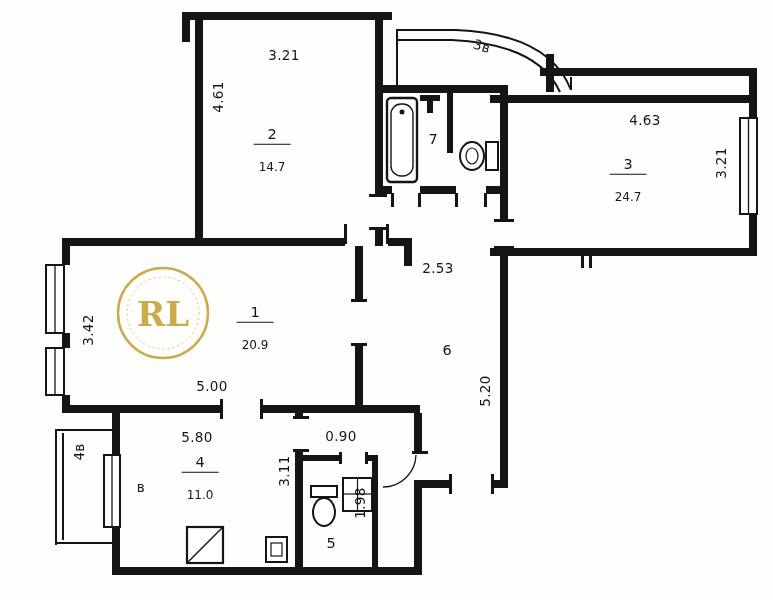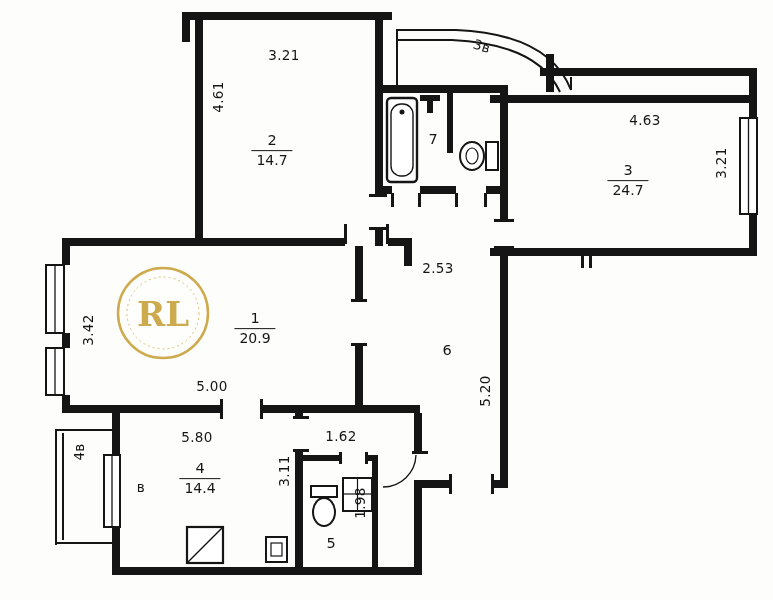--- a/index.html
+++ b/index.html
@@ -12,21 +12,21 @@
     position:absolute;transform:translate(-50%,-50%);
     font-size:13.5px;letter-spacing:.3px;white-space:nowrap;color:#161616;
   }
   .lbl.v{transform:translate(-50%,-50%) rotate(-90deg);}
   .lbl.s18{transform:translate(-50%,-50%) rotate(18deg);}
   .room-label{
     position:absolute;transform:translate(-50%,-50%);
     text-align:center;color:#161616;line-height:1.15;
   }
   .room-label .rnum{font-size:14.5px;padding:0 12px 1px;}
-  .room-label .rarea{font-size:14px;border-top:1.6px solid #161616;padding:1px 5px 0;}
+  .room-label .rarea{font-size:12px;border-top:1.6px solid #161616;padding:16px 5px 0;}
   .single{position:absolute;transform:translate(-50%,-50%);font-size:14.5px;color:#161616;}
 </style>
 </head>
 <body>
 
 <div class="stage">
 
   <svg width="773" height="600" viewBox="0 0 773 600">
 
     <g fill="#151515">
@@ -187,37 +187,37 @@
   <div class="room-label" style="left:628px;top:180px">
     <div class="rnum">3</div>
     <div class="rarea">24.7</div>
   </div>
   <div class="room-label" style="left:255px;top:328px">
     <div class="rnum">1</div>
     <div class="rarea">20.9</div>
   </div>
   <div class="room-label" style="left:200px;top:478px">
     <div class="rnum">4</div>
-    <div class="rarea">14.4</div>
+    <div class="rarea">11.0</div>
   </div>
 
   <div class="single" style="left:433px;top:139px">7</div>
   <div class="single" style="left:447px;top:350px">6</div>
   <div class="single" style="left:331px;top:543px">5</div>
 
   <div class="lbl" style="left:284px;top:55px">3.21</div>
   <div class="lbl v" style="left:218px;top:97px">4.61</div>
   <div class="lbl" style="left:645px;top:120px">4.63</div>
   <div class="lbl v" style="left:721px;top:163px">3.21</div>
   <div class="lbl" style="left:438px;top:268px">2.53</div>
   <div class="lbl v" style="left:88px;top:330px">3.42</div>
   <div class="lbl" style="left:212px;top:386px">5.00</div>
   <div class="lbl v" style="left:485px;top:391px">5.20</div>
   <div class="lbl" style="left:197px;top:437px">5.80</div>
-  <div class="lbl" style="left:341px;top:436px">1.62</div>
+  <div class="lbl" style="left:341px;top:436px">0.90</div>
   <div class="lbl v" style="left:284px;top:471px">3.11</div>
   <div class="lbl v" style="left:360px;top:503px">1.98</div>
 
   <div class="lbl s18" style="left:482px;top:46px">3в</div>
   <div class="lbl v" style="left:79px;top:452px">4в</div>
   <div class="lbl" style="left:141px;top:487px">в</div>
 
 </div>
 
 </body></html>

